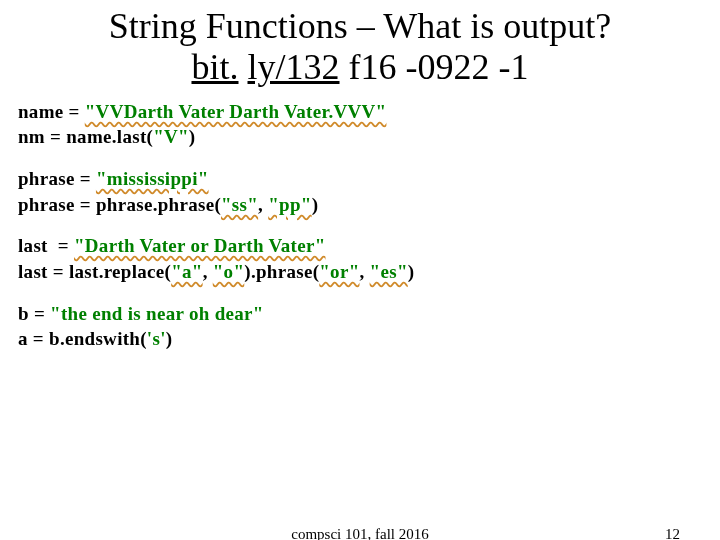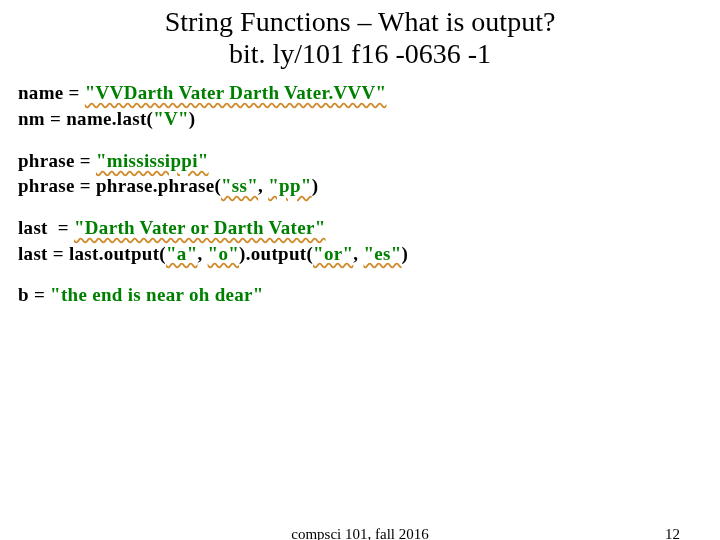--- a/index.html
+++ b/index.html
@@ -17,24 +17,24 @@
     height: 540px;
     position: relative;
     box-sizing: border-box;
   }
   .title-block {
     text-align: center;
     padding-top: 6px;
     line-height: 1.15;
   }
   .title-line {
-    font-size: 28px;
+    font-size: 36px;
     color: #000;
   }
-  .underline { }
+  .underline { text-decoration: underline; }
   .code-area {
     padding: 10px 18px 0 18px;
     font-family: "Comic Sans MS", "Segoe Script", cursive;
     font-size: 19px;
     line-height: 1.35;
     letter-spacing: 0.3px;
   }
   .code-line {
     white-space: pre;
     margin: 0;
@@ -68,35 +68,36 @@
   }
 </style>
 </head>
 <body>
 
 <div class="slide">
 
   <div class="title-block">
     <div class="title-line">String Functions – What is output?</div>
     <div class="title-line">
-      <span class="underline">bit.</span><span> </span><span class="underline">ly/101</span><span> </span><span>f</span><span>16 -0636 -1</span>
+      <span class="underline">bit.</span><span> </span><span class="underline">ly/132</span><span> </span><span>f</span><span>16 -0922 -1</span>
     </div>
   </div>
 
   <div class="code-area">
     <p class="code-line"><span class="blk">name </span><span class="op">= </span><span class="str sq">"VVDarth Vater Darth Vater.VVV"</span></p>
     <p class="code-line"><span class="blk">nm </span><span class="op">= </span><span class="blk">name.last(</span><span class="str">"V"</span><span class="blk">)</span></p>
     <span class="gap"></span>
     <p class="code-line"><span class="blk">phrase </span><span class="op">= </span><span class="str sq">"mississippi"</span></p>
     <p class="code-line"><span class="blk">phrase </span><span class="op">= </span><span class="blk">phrase.phrase(</span><span class="str sq">"ss"</span><span class="blk">, </span><span class="str sq">"pp"</span><span class="blk">)</span></p>
     <span class="gap"></span>
     <p class="code-line"><span class="blk">last  </span><span class="op">= </span><span class="str sq">"Darth Vater or Darth Vater"</span></p>
-    <p class="code-line"><span class="blk">last </span><span class="op">= </span><span class="blk">last.output(</span><span class="str sq">"a"</span><span class="blk">, </span><span class="str sq">"o"</span><span class="blk">).output(</span><span class="str sq">"or"</span><span class="blk">, </span><span class="str sq">"es"</span><span class="blk">)</span></p>
+    <p class="code-line"><span class="blk">last </span><span class="op">= </span><span class="blk">last.replace(</span><span class="str sq">"a"</span><span class="blk">, </span><span class="str sq">"o"</span><span class="blk">).phrase(</span><span class="str sq">"or"</span><span class="blk">, </span><span class="str sq">"es"</span><span class="blk">)</span></p>
     <span class="gap"></span>
     <p class="code-line"><span class="blk">b </span><span class="op">= </span><span class="str">"the end is near oh dear"</span></p>
+    <p class="code-line"><span class="blk">a </span><span class="op">= </span><span class="blk">b.endswith(</span><span class="str">'s'</span><span class="blk">)</span></p>
   </div>
 
   <div class="footer">
     <span class="foot-center">compsci 101, fall 2016</span>
     <span class="foot-num">12</span>
   </div>
 
 </div>
 
 </body></html>

